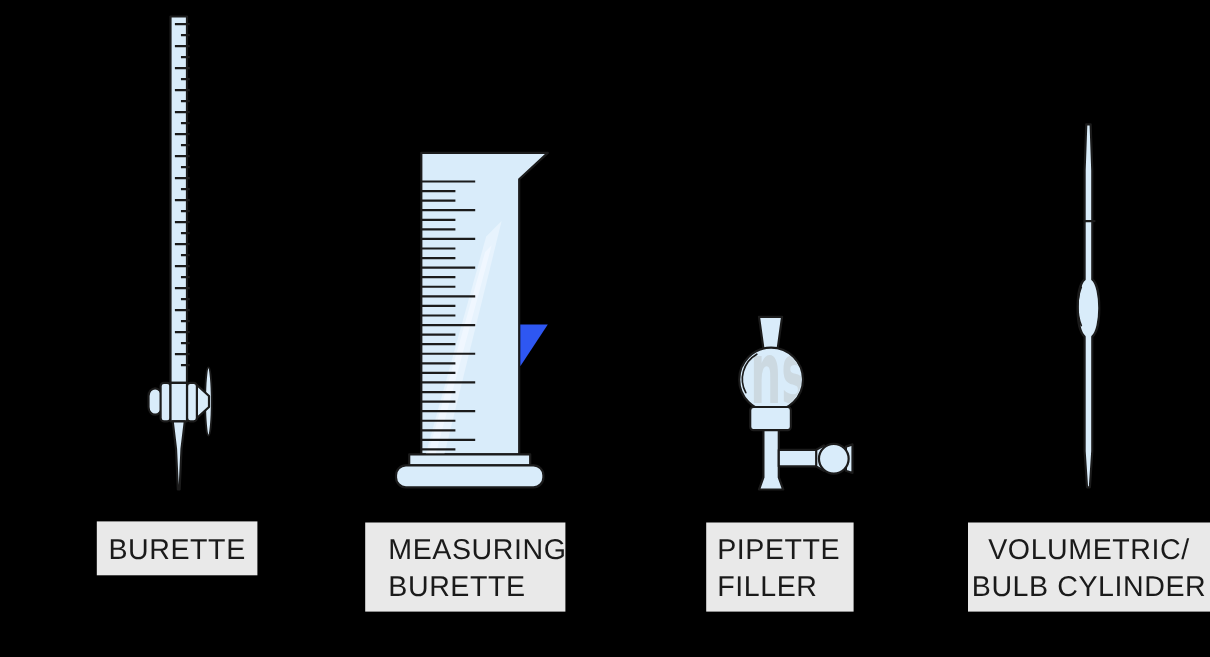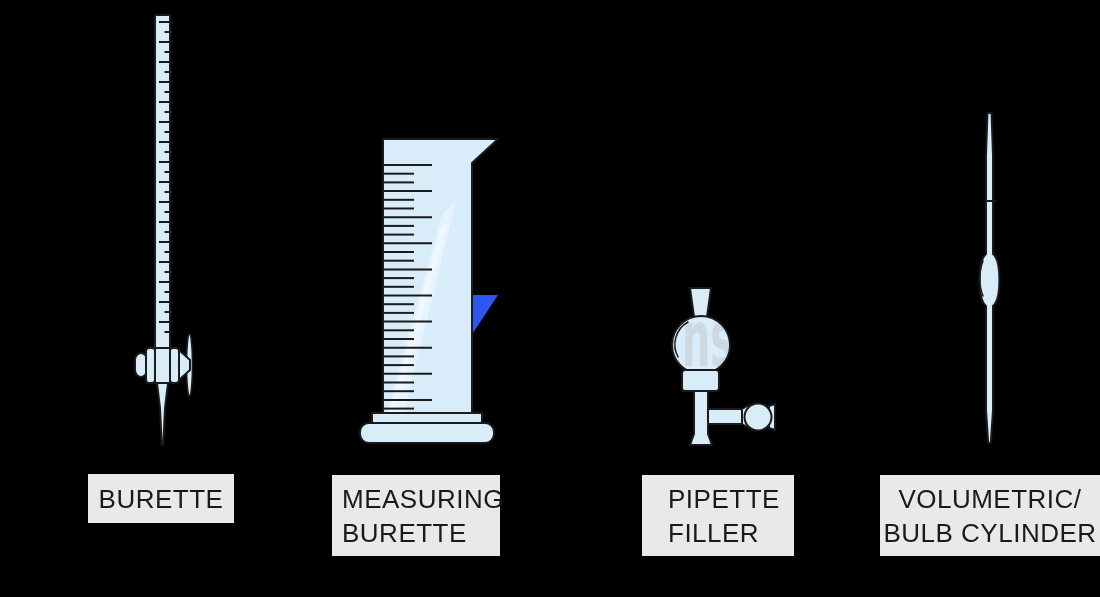--- a/index.html
+++ b/index.html
@@ -150,26 +150,26 @@
   <svg class="fig" style="left:925px;top:105px" width="45" height="350" viewBox="0 0 45 350">
     <path class="glass" d="M20.5,8 L24.5,8 L26,50 L26,149 C34.5,156 34.5,194 26,201 L26,305 L23.8,338 L21.2,338 L19,305 L19,201 C10.5,194 10.5,156 19,149 L19,50 Z"></path>
     <line class="line" x1="19" y1="96" x2="28" y2="96"></line>
     <path class="line" style="stroke-width:1.5" d="M16,191 C11.8,181 11.8,166 16,156"></path>
   </svg>
 
   <div class="label center" style="left:46px;top:474px;width:146px;height:49px">
     <span>BURETTE</span>
   </div>
 
-  <div class="label" style="left:290px;top:475px;width:168px;height:81px;padding-left:10px">
+  <div class="label" style="left:290px;top:475px;width:182px;height:81px;padding-left:21px">
     <span>MEASURING</span>
     <span>BURETTE</span>
   </div>
 
-  <div class="label" style="left:600px;top:475px;width:152px;height:81px;padding-left:26px">
+  <div class="label" style="left:600px;top:475px;width:134px;height:81px;padding-left:10px">
     <span>PIPETTE</span>
     <span>FILLER</span>
   </div>
 
   <div class="label center" style="left:838px;top:475px;width:220px;height:81px">
     <span>VOLUMETRIC/</span>
     <span>BULB CYLINDER</span>
   </div>
 
 </div>

